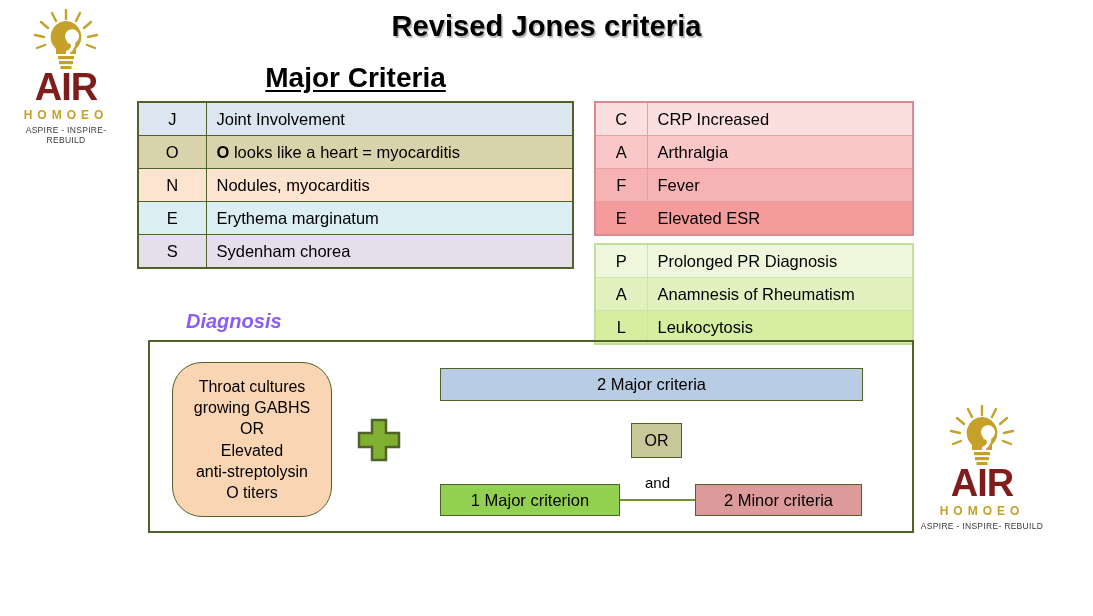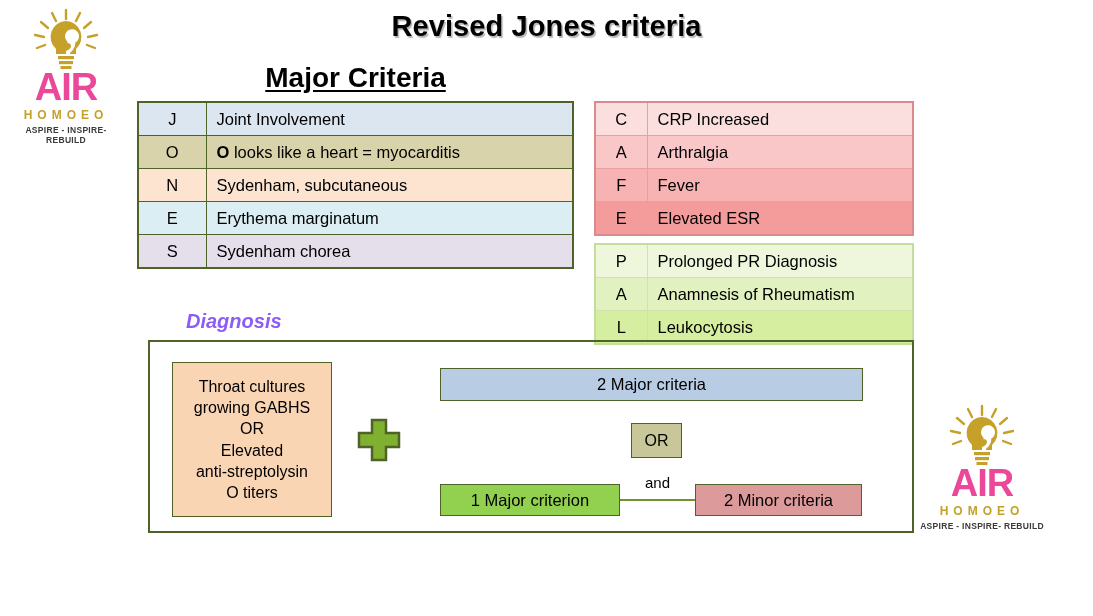--- a/index.html
+++ b/index.html
@@ -39,38 +39,38 @@
   }
   .logo-top { left: 6px; top: 8px; width: 120px; }
   .logo-bottom { left: 912px; top: 404px; width: 140px; }
 
   .bulb-wrap { position: relative; display: block; margin: 0 auto; }
   .logo-top .bulb-wrap { width: 74px; height: 62px; }
   .logo-bottom .bulb-wrap { width: 74px; height: 62px; }
 
   .logo-word {
     font-weight: bold;
-    color: #ec4899;
+    color: #7f1d1d;
     line-height: 1;
     letter-spacing: -1px;
   }
   .logo-top .logo-word { font-size: 38px; margin-top: -2px; }
   .logo-bottom .logo-word { font-size: 38px; margin-top: -2px; }
 
   .logo-sub {
     font-weight: bold;
     color: #c5a12a;
     letter-spacing: 5px;
     line-height: 1.1;
   }
   .logo-top .logo-sub { font-size: 12px; margin-top: 3px; }
   .logo-bottom .logo-sub { font-size: 12px; margin-top: 3px; }
 
   .logo-tag {
-    font-weight: bold;
+    font-weight: normal;
     color: #3a3a3a;
     letter-spacing: 0.3px;
     line-height: 1.1;
   }
   .logo-top .logo-tag { font-size: 8.5px; margin-top: 4px; }
   .logo-bottom .logo-tag { font-size: 8.5px; margin-top: 4px; }
 
   
   .section-heading {
     position: absolute;
@@ -153,20 +153,21 @@
 
   #throat-box {
     left: 172px;
     top: 362px;
     width: 160px;
     height: 155px;
     background: #fad5b4;
     line-height: 1.33;
     font-size: 16px;
     padding: 0 2px;
+    border-radius: 30px;
   }
 
   #two-major-box {
     left: 440px;
     top: 368px;
     width: 423px;
     height: 33px;
     background: #b8cce4;
   }
 
@@ -305,21 +306,21 @@
         <tr>
           <td class="key" style="background: rgb(220, 230, 241);">J</td>
           <td style="background: rgb(220, 230, 241);">Joint Involvement</td>
         </tr>
         <tr>
           <td class="key" style="background: rgb(217, 211, 171);">O</td>
           <td style="background: rgb(217, 211, 171);"><b>O</b> looks like a heart = myocarditis</td>
         </tr>
         <tr>
           <td class="key" style="background: rgb(252, 228, 208);">N</td>
-          <td style="background: rgb(252, 228, 208);">Sydenham, subcutaneous</td>
+          <td style="background: rgb(252, 228, 208);">Nodules, myocarditis</td>
         </tr>
         <tr>
           <td class="key" style="background: rgb(219, 238, 243);">E</td>
           <td style="background: rgb(219, 238, 243);">Erythema marginatum</td>
         </tr>
         <tr>
           <td class="key" style="background: rgb(229, 223, 236);">S</td>
           <td style="background: rgb(229, 223, 236);">Sydenham chorea</td>
         </tr>
       </tbody>

